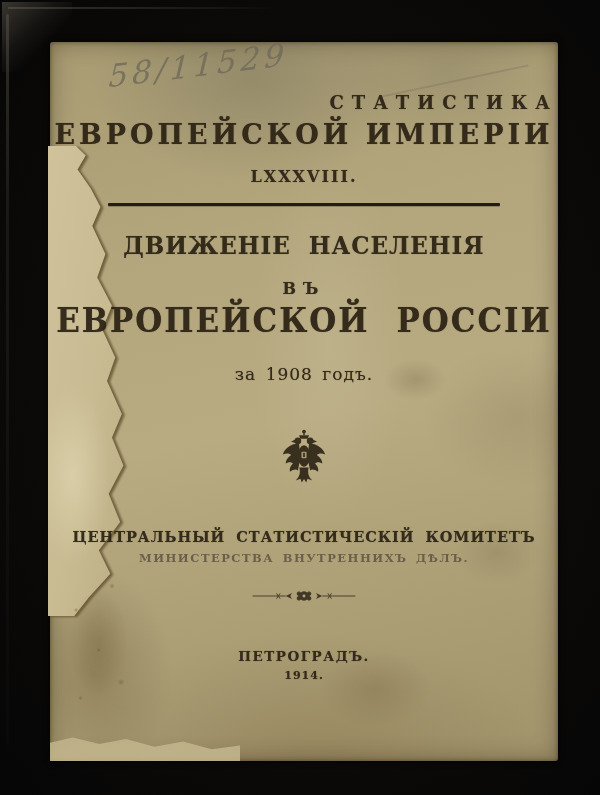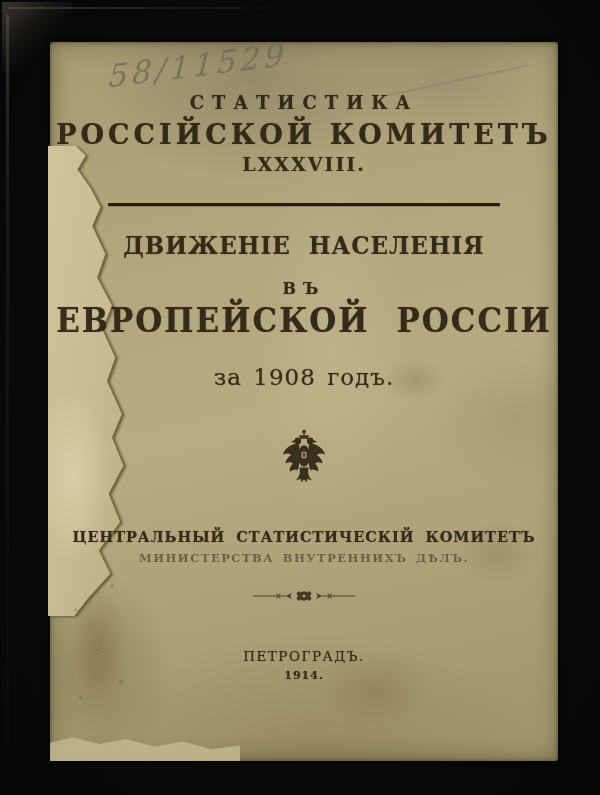--- a/index.html
+++ b/index.html
@@ -100,50 +100,50 @@
     color: #6f6a59; opacity: .8;
     transform: rotate(-7deg) skewX(-10deg);
     text-align: left; white-space: nowrap;
   }
   .pencil-stroke {
     position: absolute; left: 330px; top: 38px; width: 150px; height: 2px;
     background: rgba(112,106,90,.30);
     transform: rotate(-12deg); border-radius: 2px;
   }
 
-  .series-1 { top: 50px;  font-size: 18px; font-weight: 700; letter-spacing: 8px; }
+  .series-1 { top: 50px;  font-size: 18px; font-weight: 700; letter-spacing: 8px; text-align: right; }
   .series-2 { top: 77px;  font-size: 27px; font-weight: 700; letter-spacing: 4px; }
-  .series-3 { top: 111px; font-size: 19px; font-weight: 700; letter-spacing: 2px; }
+  .series-3 { top: 125px; font-size: 16px; font-weight: 700; letter-spacing: 2px; }
 
   .rule {
     position: absolute; left: 58px; top: 161px; width: 392px; height: 3px;
     background: #241c10; border-radius: 1px;
     box-shadow: 0 1px 0 rgba(36,28,16,.25);
   }
 
   .title-1 { top: 190px; font-size: 23px; font-weight: 700; letter-spacing: 1px; word-spacing: 9px; transform: scaleY(1.05); }
   .title-2 { top: 237px; font-size: 16px; font-weight: 700; letter-spacing: 7px; }
   .title-3 { top: 260px; font-size: 31px; font-weight: 800; letter-spacing: 2px; word-spacing: 14px; transform: scaleY(1.08); }
-  .title-4 { top: 322px; font-size: 23px; letter-spacing: 1px; word-spacing: 3px; }
+  .title-4 { top: 322px; font-size: 17px; letter-spacing: 1px; word-spacing: 3px; }
 
   .emblem {
     position: absolute; left: 50%; top: 386px; transform: translateX(-50%);
     width: 46px; height: 56px; opacity: .88; filter: blur(.3px);
   }
 
   .pub-1 { top: 486px; font-size: 14.5px; font-weight: 700; letter-spacing: 1px; word-spacing: 5px; }
   .pub-2 { top: 509px; font-size: 11.5px; font-weight: 700; letter-spacing: 1.5px; word-spacing: 3px;
            color: #5f5442; opacity: .85; text-shadow: none; }
 
   .ornament {
     position: absolute; left: 50%; top: 547px; transform: translateX(-50%);
     width: 110px; height: 14px; opacity: .85;
   }
 
-  .imprint-place { top: 606px; font-size: 13.5px; font-weight: 400; letter-spacing: 1.5px; }
+  .imprint-place { top: 606px; font-size: 13.5px; font-weight: 700; letter-spacing: 1.5px; }
   .imprint-year  { top: 627px; font-size: 11px; font-weight: 700; letter-spacing: 1px; }
 </style>
 </head>
 <body>
 
 <div class="scene">
 
   <div class="cover">
     <div class="cover-corner-hl"></div>
     <div class="cover-hl-left"></div>
@@ -155,21 +155,21 @@
     <div class="tear-wrap">
       <div class="tear-shape"></div>
     </div>
     <div class="tear-bottom"></div>
     <div class="stain-speckle"></div>
 
     <div class="handwriting">58/11529</div>
     <div class="pencil-stroke"></div>
 
     <div class="line ink series-1">СТАТИСТИКА</div>
-    <div class="line ink series-2">РОССІЙСКОЙ КОМИТЕТЪ</div>
+    <div class="line ink series-2">ЕВРОПЕЙСКОЙ ИМПЕРІИ</div>
     <div class="line ink series-3">LXXXVIII.</div>
 
     <div class="rule"></div>
 
     <div class="line ink title-1">ДВИЖЕНІЕ НАСЕЛЕНІЯ</div>
     <div class="line ink title-2">ВЪ</div>
     <div class="line ink title-3">ЕВРОПЕЙСКОЙ РОССІИ</div>
     <div class="line ink title-4">за 1908 годъ.</div>
 
     <svg class="emblem" viewBox="0 0 64 76" xmlns="http://www.w3.org/2000/svg">

